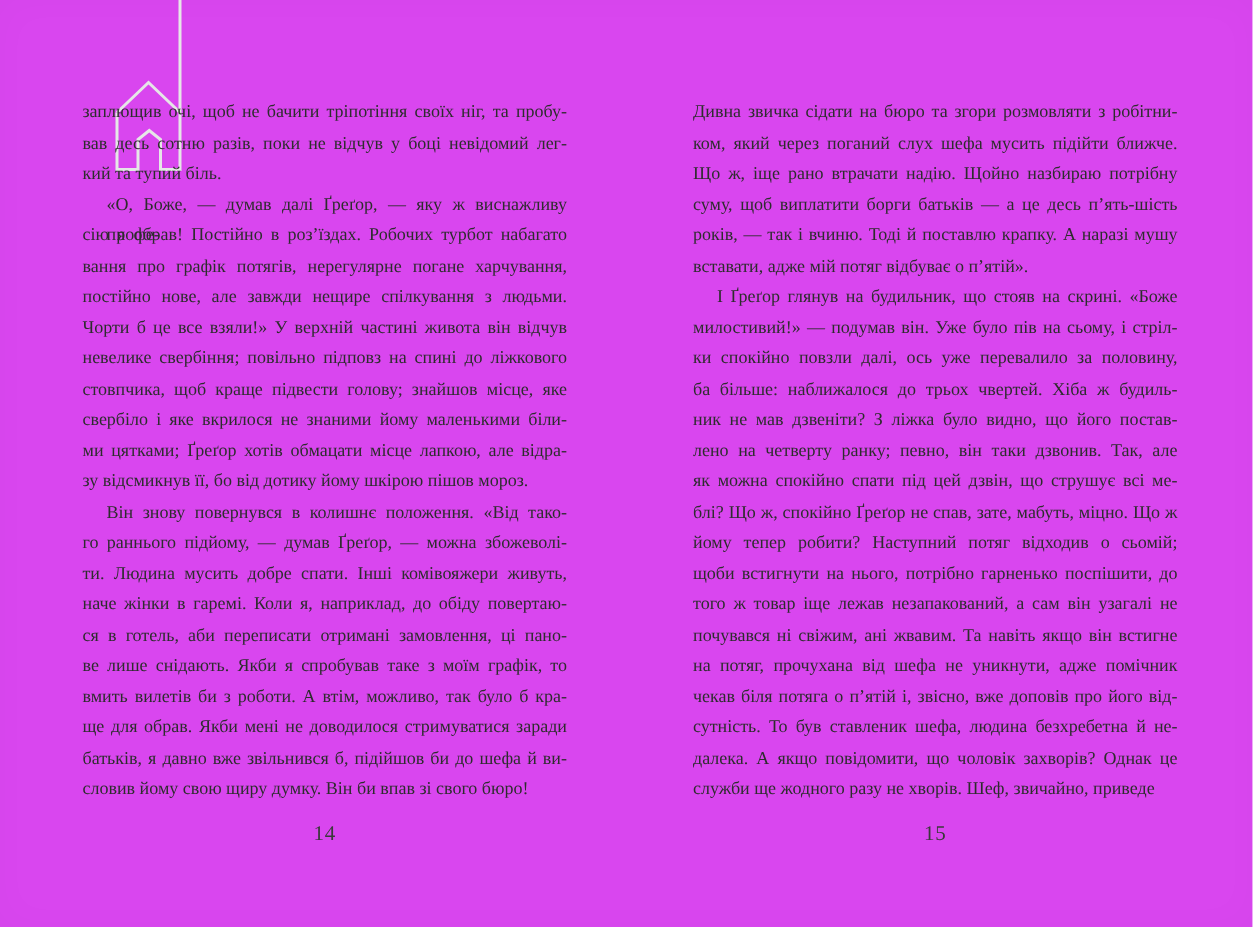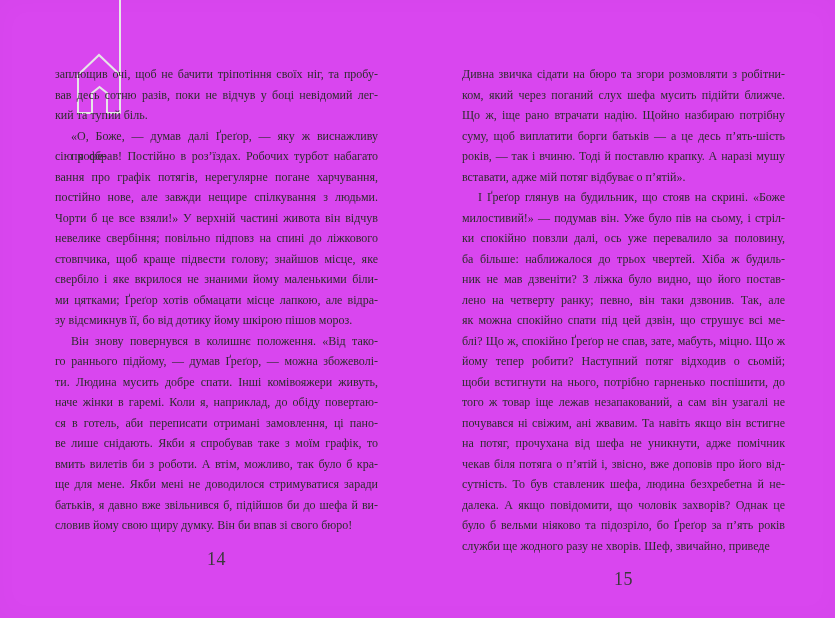--- a/index.html
+++ b/index.html
@@ -40,21 +40,21 @@
     -moz-text-align-last: justify;
   }
   .line.last {
     text-align-last: left;
     -moz-text-align-last: left;
   }
   .line.indent { padding-left: 16px; }
   .folio {
     margin-top: 13px;
     text-align: center;
-    font-size: 18px;
+    font-size: 14px;
     letter-spacing: 0.5px;
     color: #3a3a3a;
   }
 </style>
 </head>
 <body>
 
 <div class="spread">
 
   <svg class="watermark" width="140" height="130" viewBox="0 0 140 130" fill="none">
@@ -78,21 +78,21 @@
         <div class="line">свербіло і яке вкрилося не знаними йому маленькими біли-</div>
         <div class="line">ми цятками; Ґреґор хотів обмацати місце лапкою, але відра-</div>
         <div class="line last">зу відсмикнув її, бо від дотику йому шкірою пішов мороз.</div>
         <div class="line indent">Він знову повернувся в колишнє положення. «Від тако-</div>
         <div class="line">го раннього підйому, — думав Ґреґор, — можна збожеволі-</div>
         <div class="line">ти. Людина мусить добре спати. Інші комівояжери живуть,</div>
         <div class="line">наче жінки в гаремі. Коли я, наприклад, до обіду повертаю-</div>
         <div class="line">ся в готель, аби переписати отримані замовлення, ці пано-</div>
         <div class="line">ве лише снідають. Якби я спробував таке з моїм графік, то</div>
         <div class="line">вмить вилетів би з роботи. А втім, можливо, так було б кра-</div>
-        <div class="line">ще для мене. Якби мені не доводилося стримуватися заради</div>
+        <div class="line">ще для обрав. Якби мені не доводилося стримуватися заради</div>
         <div class="line">батьків, я давно вже звільнився б, підійшов би до шефа й ви-</div>
         <div class="line last">словив йому свою щиру думку. Він би впав зі свого бюро!</div>
       </div>
     <div class="folio">14</div>
   </div>
 
   <div class="page right">
     <div class="page-text">
         <div class="line">Дивна звичка сідати на бюро та згори розмовляти з робітни-</div>
         <div class="line">ком, який через поганий слух шефа мусить підійти ближче.</div>
@@ -109,19 +109,18 @@
         <div class="line">як можна спокійно спати під цей дзвін, що струшує всі ме-</div>
         <div class="line">блі? Що ж, спокійно Ґреґор не спав, зате, мабуть, міцно. Що ж</div>
         <div class="line">йому тепер робити? Наступний потяг відходив о сьомій;</div>
         <div class="line">щоби встигнути на нього, потрібно гарненько поспішити, до</div>
         <div class="line">того ж товар іще лежав незапакований, а сам він узагалі не</div>
         <div class="line">почувався ні свіжим, ані жвавим. Та навіть якщо він встигне</div>
         <div class="line">на потяг, прочухана від шефа не уникнути, адже помічник</div>
         <div class="line">чекав біля потяга о п’ятій і, звісно, вже доповів про його від-</div>
         <div class="line">сутність. То був ставленик шефа, людина безхребетна й не-</div>
         <div class="line">далека. А якщо повідомити, що чоловік захворів? Однак це</div>
-        <div class="line">було б вельми ніяково та підозріло, бо Ґреґор за п’ять років</div>
         <div class="line last">служби ще жодного разу не хворів. Шеф, звичайно, приведе</div>
       </div>
     <div class="folio">15</div>
   </div>
 
 </div>
 
 </body></html>

